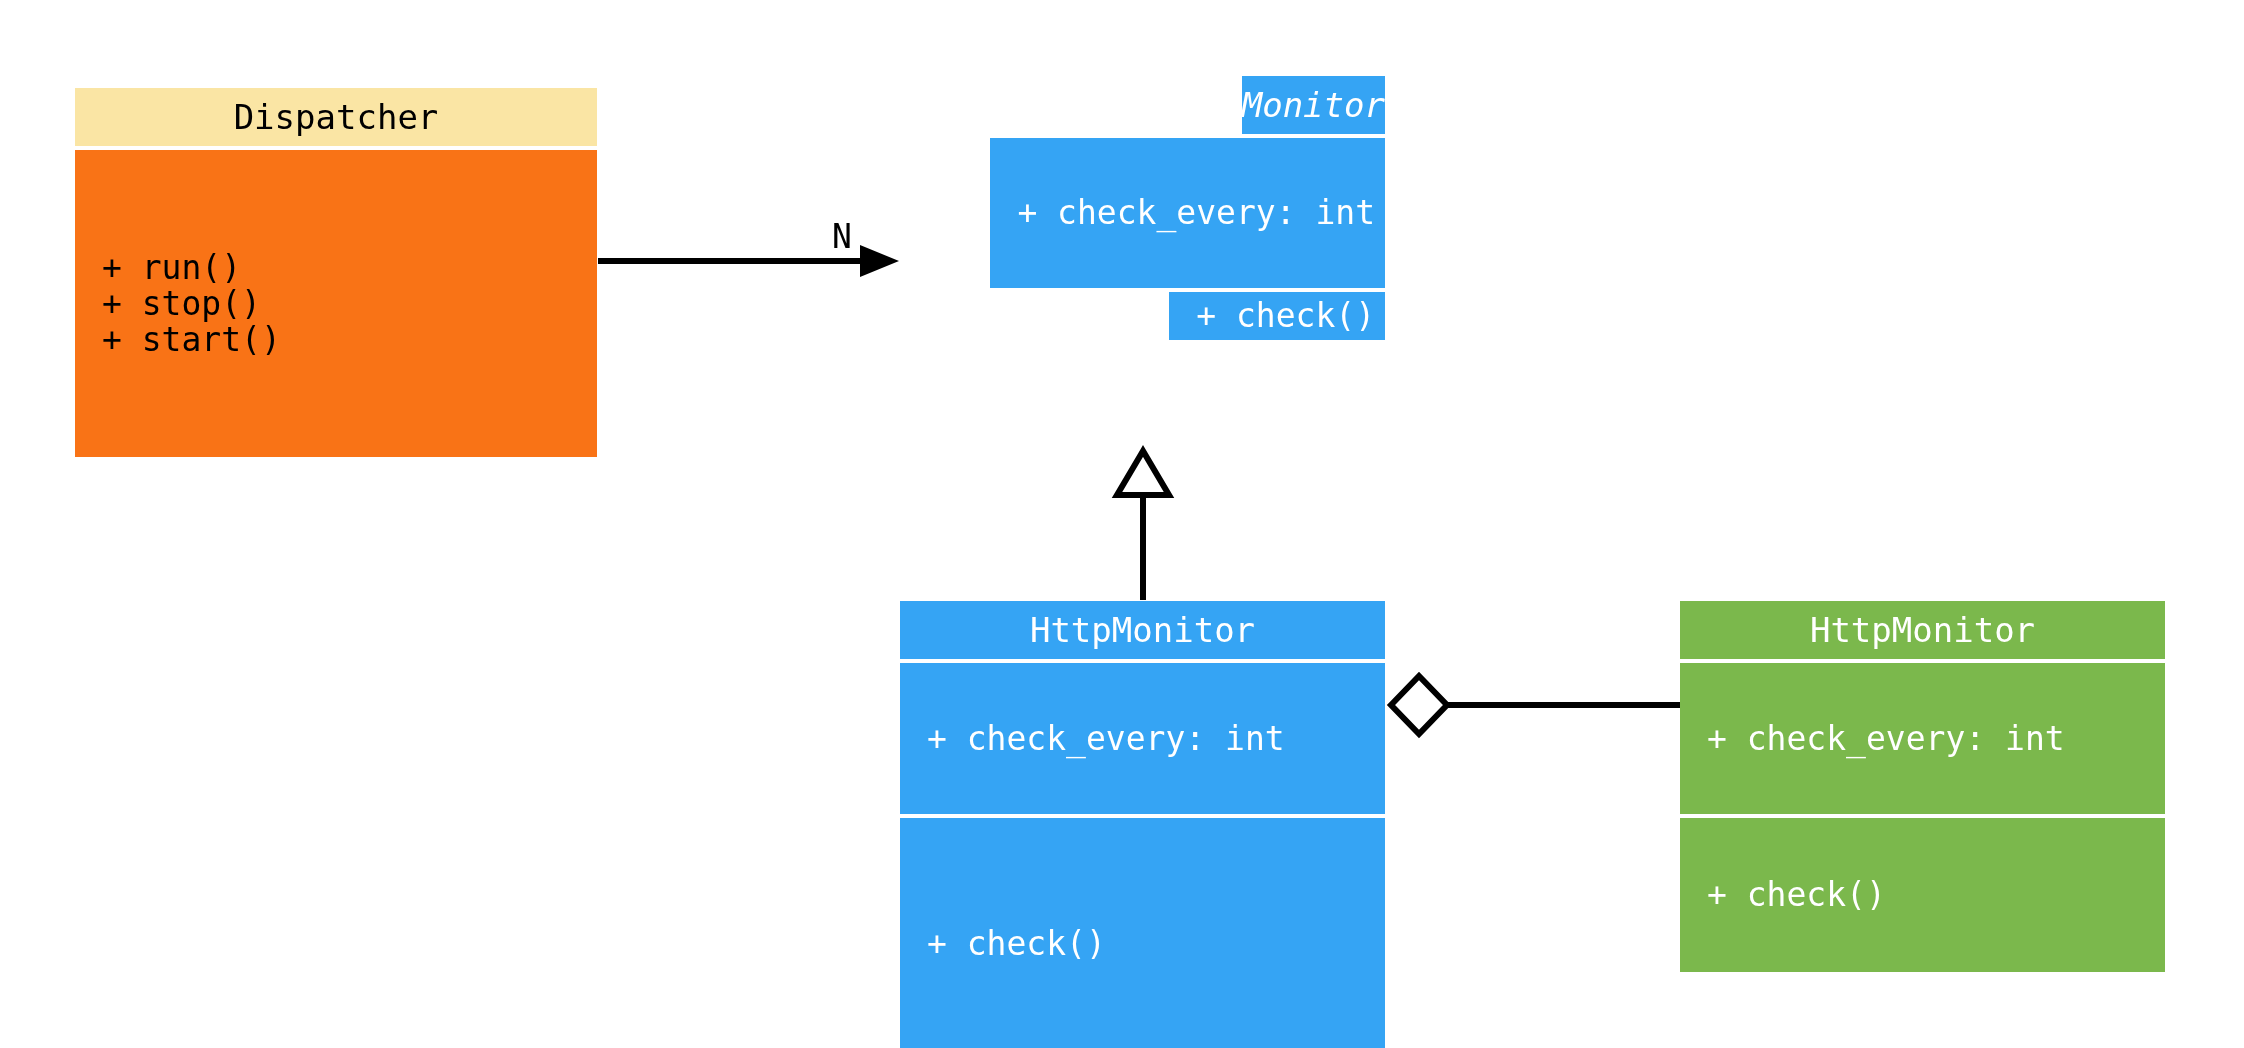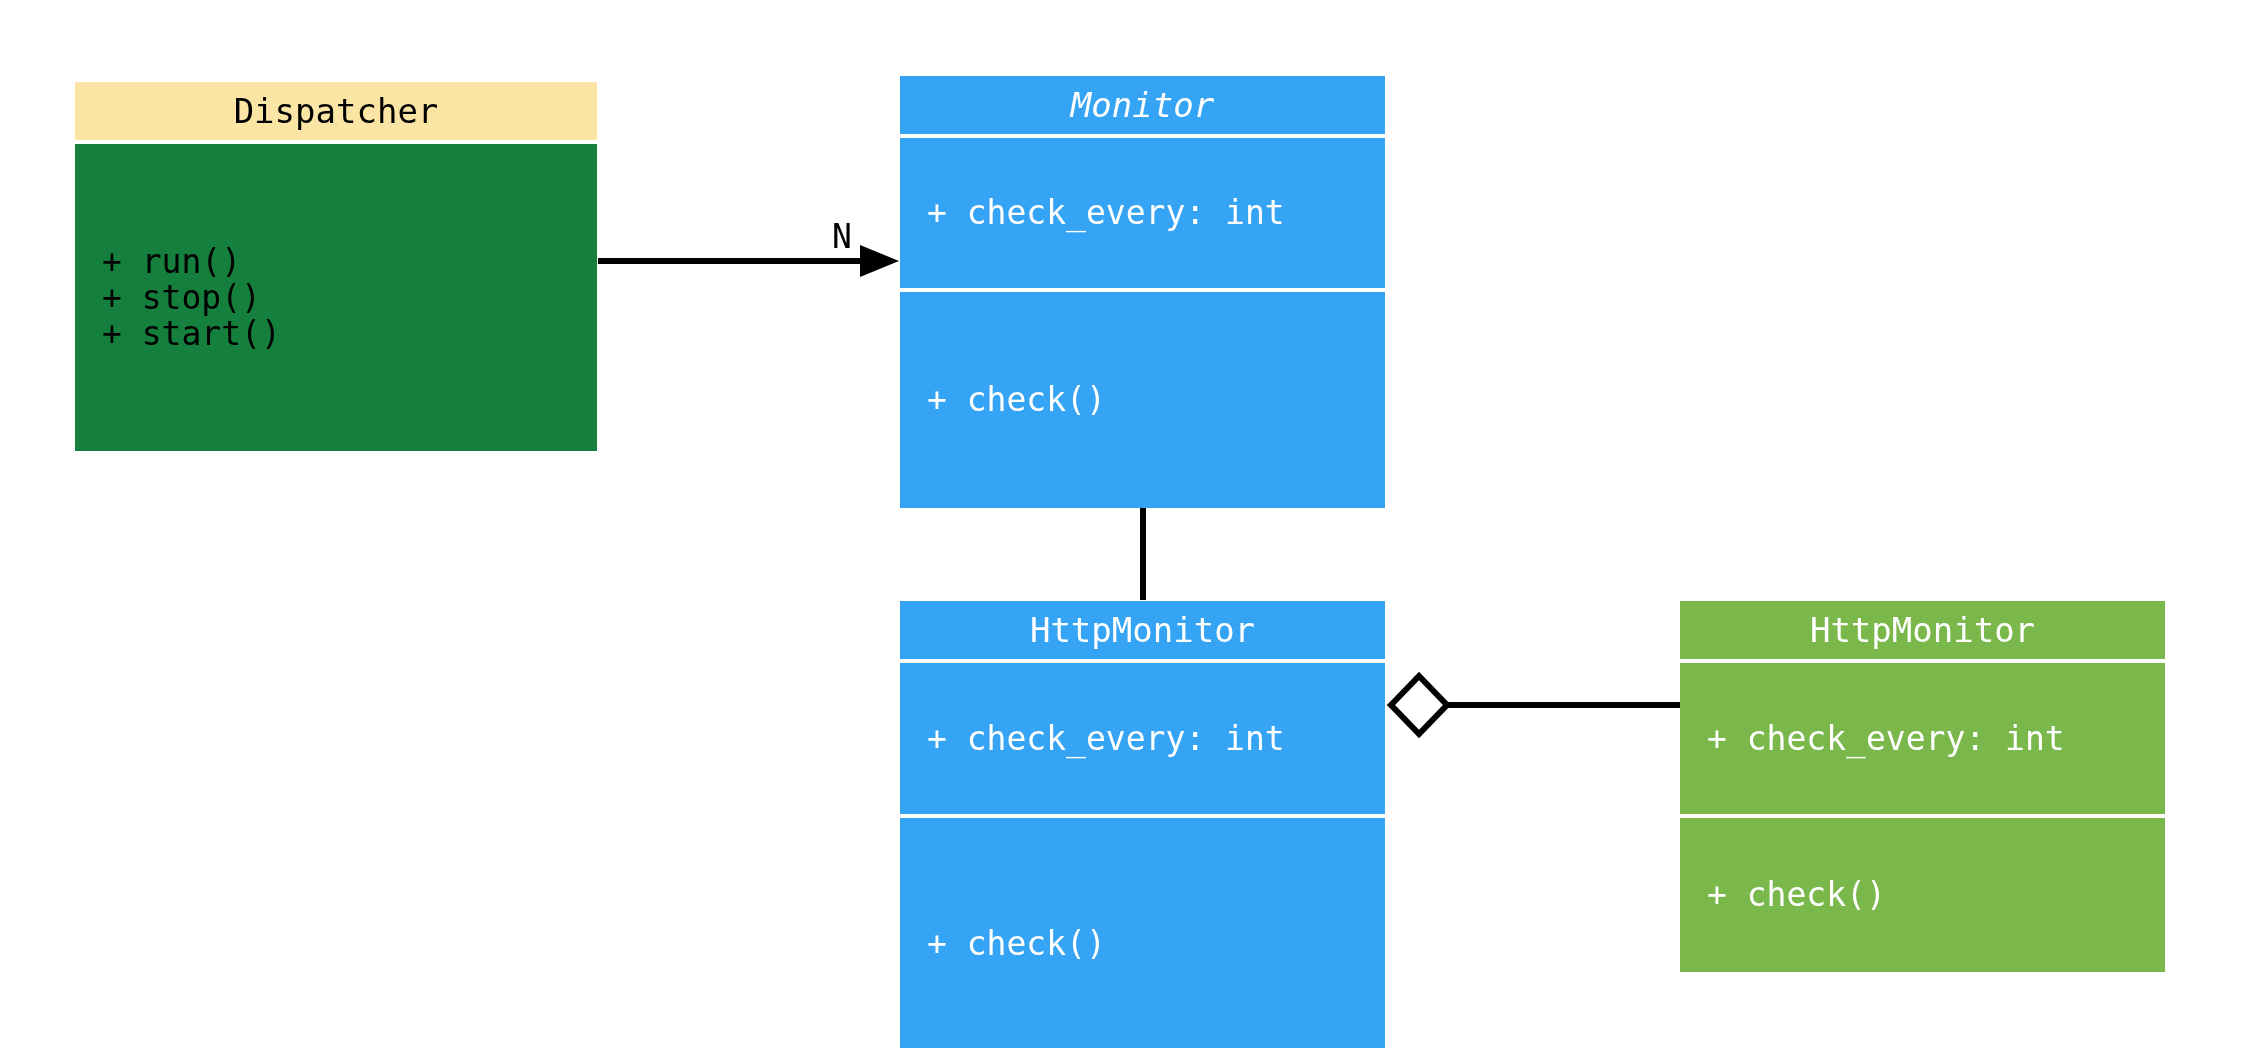--- a/index.html
+++ b/index.html
@@ -71,30 +71,30 @@
     </g>
 
     <g>
       <line x1="1445" y1="705" x2="1680" y2="705" stroke="#000000" stroke-width="6"></line>
       <polygon points="1391,705 1419,676 1447,705 1419,734" fill="#ffffff" stroke="#000000" stroke-width="6" stroke-linejoin="miter"></polygon>
     </g>
   </svg>
 
   <div class="edge-label" style="left:832px; top:220px;">N</div>
 
-  <div class="class-box" style="left: 75px; top: 82px; width: 522px; height: 369px; color: rgb(0, 0, 0);">
+  <div class="class-box" style="left: 75px; top: 88px; width: 522px; height: 369px; color: rgb(0, 0, 0);">
     <div class="sec title" style="background-color: rgb(250, 229, 164);">Dispatcher</div>
-    <div class="sec body" style="flex: 1 1 auto; background-color: #15803d;">
+    <div class="sec body" style="flex: 1 1 auto; background-color: #f97316;">
       <div class="codeline">+ run()</div>
       <div class="codeline">+ stop()</div>
       <div class="codeline">+ start()</div>
     </div>
   </div>
 
-  <div class="class-box" style="left: 900px; top: 76px; width: 485px; height: 432px; color: rgb(255, 255, 255);">
+  <div class="class-box" style="left: 900px; top: 76px; width: 485px; height: 264px; color: rgb(255, 255, 255); align-items: flex-end;">
     <div class="sec title italic" style="background-color: rgb(53, 164, 244);">Monitor</div>
     <div class="sec body" style="flex: 0 0 150px; background-color: rgb(53, 164, 244);">
       <div class="codeline">+ check_every: int</div>
     </div>
     <div class="sec body" style="flex: 1 1 auto; background-color: rgb(53, 164, 244);">
       <div class="codeline">+ check()</div>
     </div>
   </div>
 
   <div class="class-box" style="left: 900px; top: 601px; width: 485px; height: 468px; color: rgb(255, 255, 255);">

